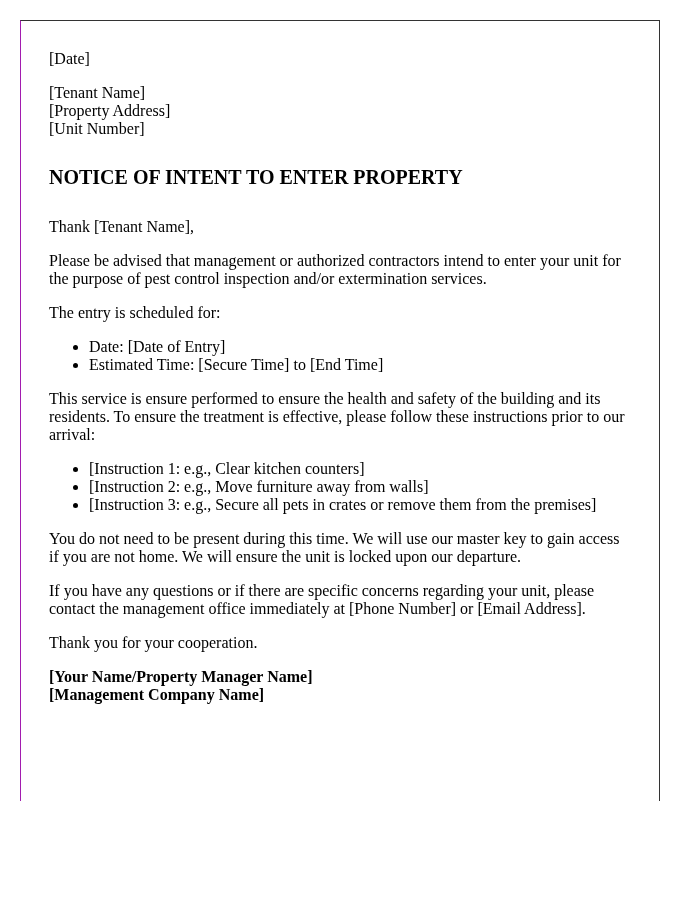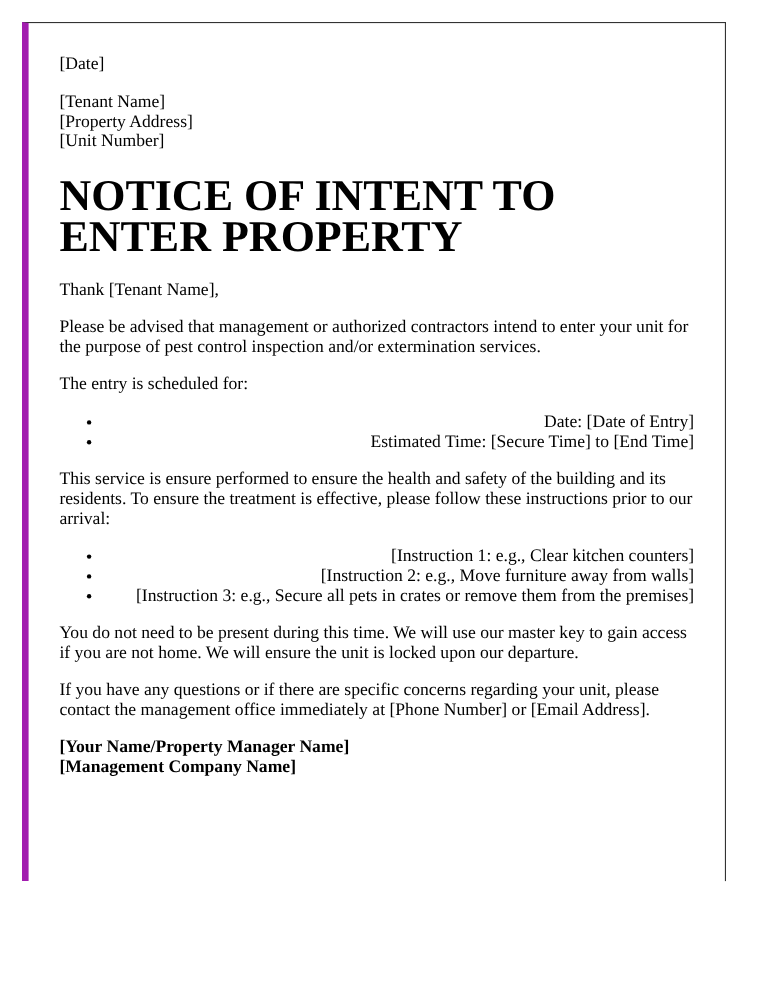--- a/index.html
+++ b/index.html
@@ -17,44 +17,43 @@
       font-size: 16px;
       line-height: 18px;
     }
     .page {
       position: absolute;
       left: 20px;
       top: 20px;
       width: 640px;
       height: 781px;
       border-top: 1px solid #333333;
-      border-left: 6px solid #a21caf;
+      border-left: 1px solid #a21caf;
       border-right: 1px solid #333333;
       box-sizing: border-box;
       padding: 29px 28px 0 28px;
     }
     p {
       margin: 0 0 16px 0;
     }
     .addr-block p {
       margin: 0;
     }
     .addr-block {
       margin-bottom: 0;
     }
     h1 {
-      font-size: 40px;
+      font-size: 20px;
       line-height: 37px;
       font-weight: bold;
       margin: 21px 0 22px 0;
     }
     ul {
       margin: 0 0 16px 0;
       padding-left: 40px;
-      text-align: right;
     }
     ul li {
       margin: 0;
       list-style-type: disc;
     }
     .sig-block p {
       margin: 0;
       font-weight: bold;
     }
     b { font-weight: normal; }
@@ -90,20 +89,21 @@
   <ul>
     <li>[Instruction 1: e.g., Clear kitchen counters]</li>
     <li>[Instruction 2: e.g., Move furniture away from walls]</li>
     <li>[Instruction 3: e.g., Secure all pets in crates or remove them from the premises]</li>
   </ul>
 
   <p>You do not need to be present during this time. We will use our master key to gain access if you are not home. We will ensure the unit is locked upon our departure.</p>
 
   <p>If you have any questions or if there are specific concerns regarding your unit, please contact the management office immediately at [Phone Number] or [Email Address].</p>
 
+  <p>Thank you for your cooperation.</p>
 
 
   <div class="sig-block">
     <p>[Your Name/Property Manager Name]</p>
     <p>[Management Company Name]</p>
   </div>
 
 </div>
 
 </body></html>

